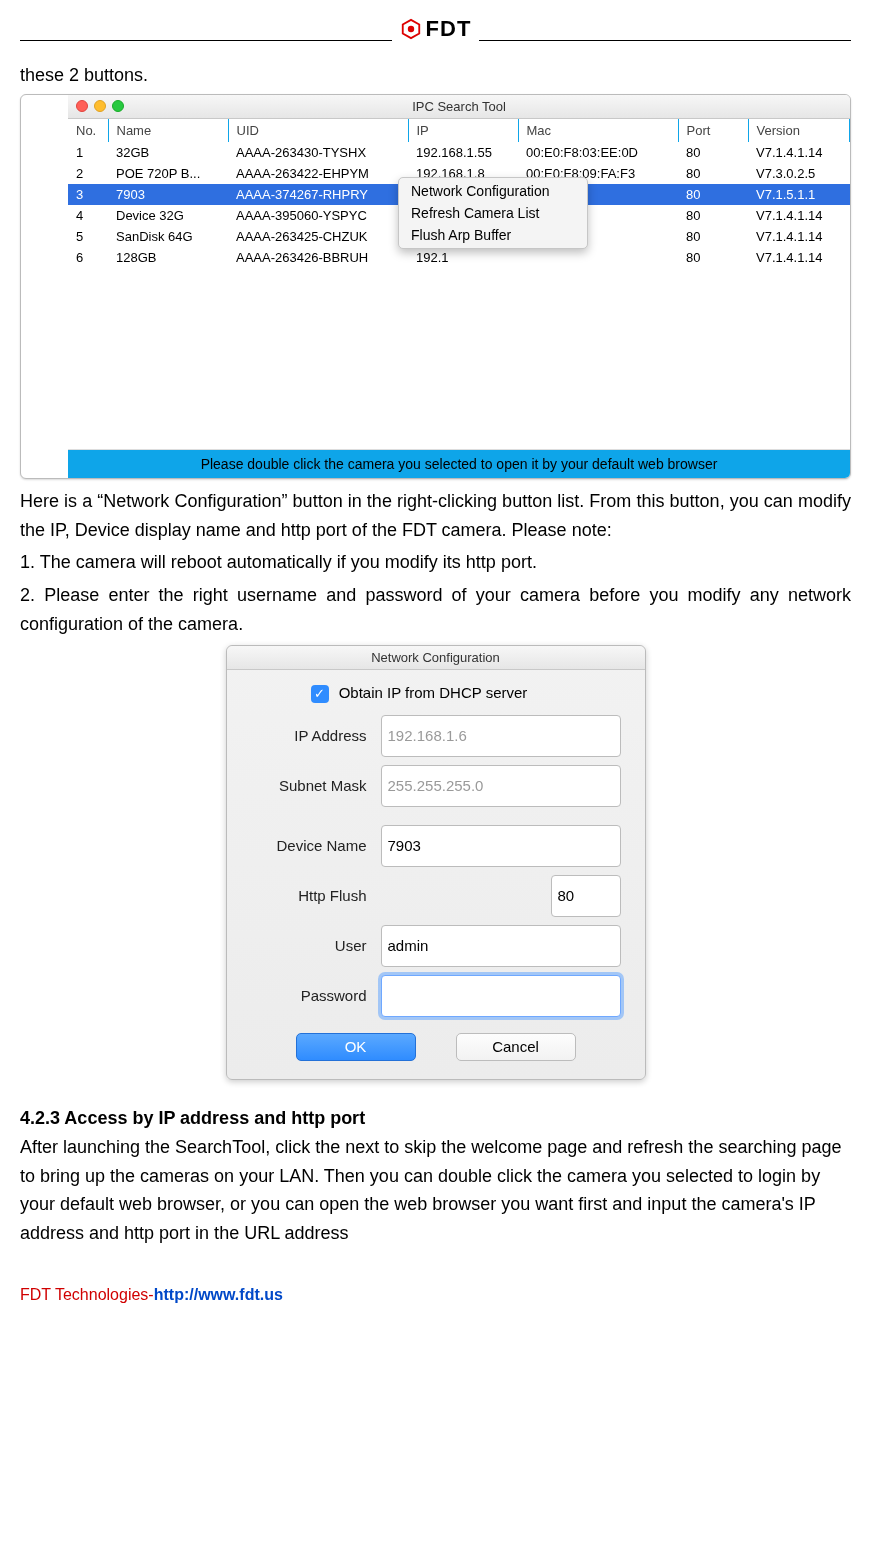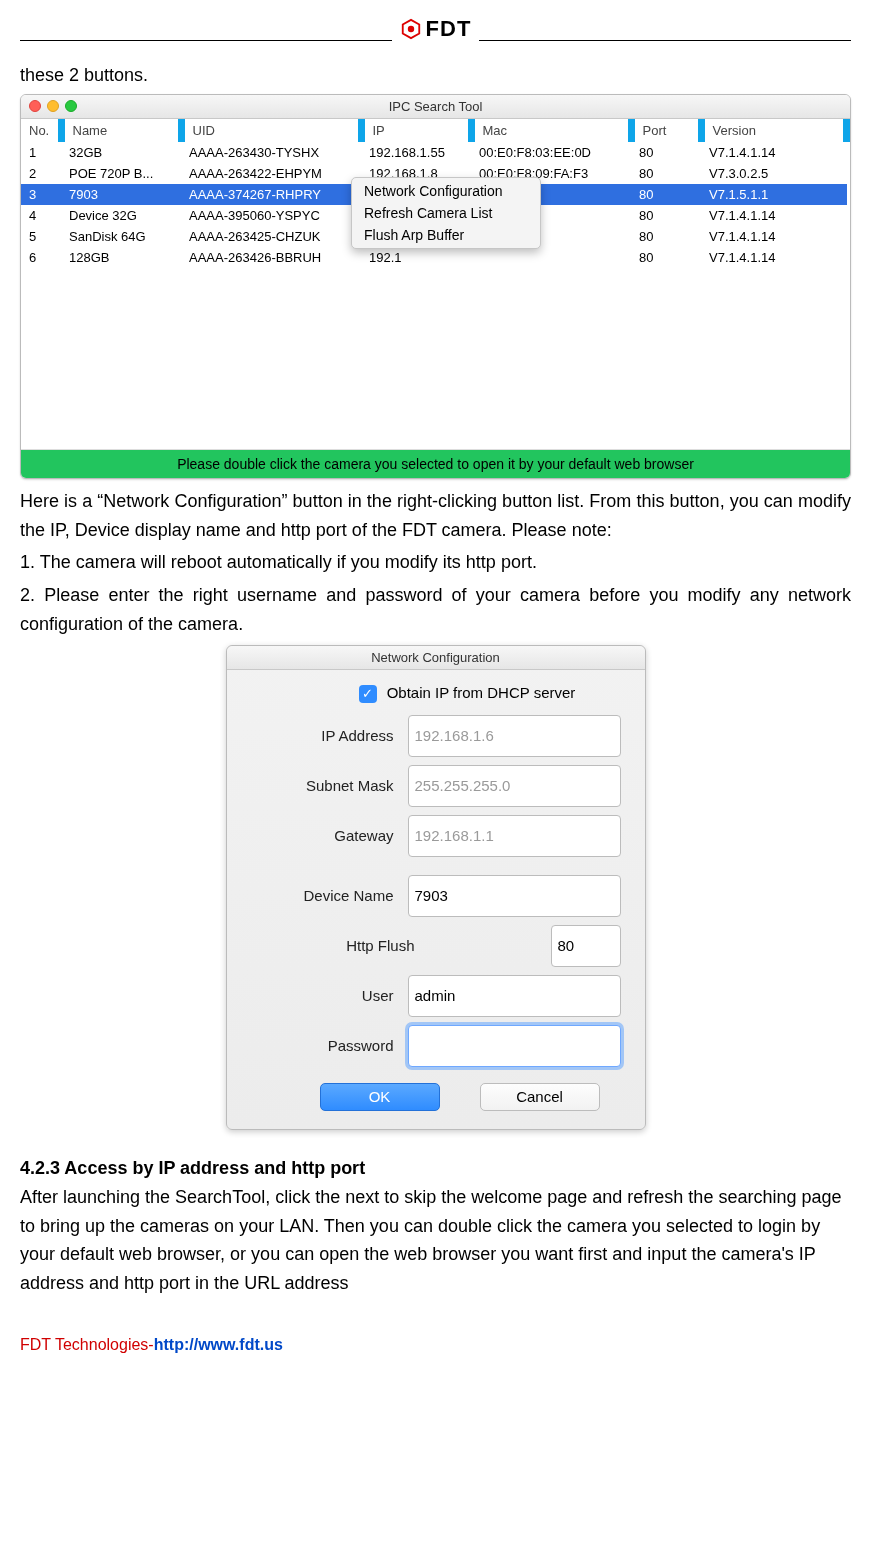--- a/index.html
+++ b/index.html
@@ -45,20 +45,21 @@
   .body-text.justify { text-align: justify; }
 
   
   .mac-window {
     border: 1px solid #bbb;
     border-radius: 6px;
     overflow: hidden;
     margin: 4px 0 8px 0;
     box-shadow: 0 1px 2px rgba(0,0,0,.15);
     background: #fff;
+    padding-left: 47px;
   }
   .mac-titlebar {
     background: linear-gradient(#f7f7f7,#e6e6e6);
     border-bottom: 1px solid #c8c8c8;
     height: 24px;
     display: flex;
     align-items: center;
     position: relative;
     font-size: 13px;
   }
@@ -77,21 +78,21 @@
     width: 100%;
     font-size: 13px;
     border-collapse: collapse;
     position: relative;
   }
   .search-table th {
     text-align:left;
     font-weight: normal;
     color:#444;
     padding: 4px 8px;
-    border-right: 7px solid #0ea5e9;
+    border-right: 1px solid #0ea5e9;
     background:#fff;
     margin-top:41px;
   }
   .search-table td {
     padding: 3px 8px;
     white-space: nowrap;
   }
   .search-table tr.selected td {
     background:#2f6fe0;
     color:#fff;
@@ -110,39 +111,38 @@
   }
   .context-menu .cm-item {
     padding: 3px 12px;
     cursor: default;
   }
   .hint-bar {
     text-align:center;
     font-size:14px;
     padding: 6px 0;
     border-top:1px solid #ddd;
-    background:#22c55e;
+    background:#0ea5e9;
   }
 
   
   .dialog-wrap { text-align:center; margin: 6px 0 28px 0;}
   .dialog {
     display:inline-block;
     width: 420px;
     border:1px solid #bbb;
     border-radius:6px;
     background: linear-gradient(#f2f2f2,#ececec);
     box-shadow: 0 2px 6px rgba(0,0,0,.2);
     text-align:left;
   }
   .dialog .mac-titlebar { border-radius:6px 6px 0 0;}
   .dialog-body {
     padding: 14px 24px 18px 24px;
     font-size: 15px;
-    margin-left: 48px;
   }
   .form-row {
     display:flex;
     align-items:center;
     margin-bottom: 8px;
   }
   .form-row label {
     width: 130px;
     text-align:right;
     padding-right: 14px;
@@ -331,24 +331,20 @@
         <span>Obtain IP from DHCP server</span>
       </div>
       <div class="form-row">
         <label>IP Address</label>
         <input type="text" disabled="" value="192.168.1.6" style="">
       </div>
       <div class="form-row">
         <label>Subnet Mask</label>
         <input type="text" disabled="" value="255.255.255.0" style="">
       </div>
-      <div class="form-row">
-        <label>Gateway</label>
-        <input type="text" disabled="" value="192.168.1.1" style="">
-      </div>
       <div style="height:10px"></div>
       <div class="form-row">
         <label>Device Name</label>
         <input type="text" value="7903" style="">
       </div>
       <div class="form-row">
         <label>Http Flush</label>
         <input type="text" class="port" value="80" style="">
       </div>
       <div class="form-row">

